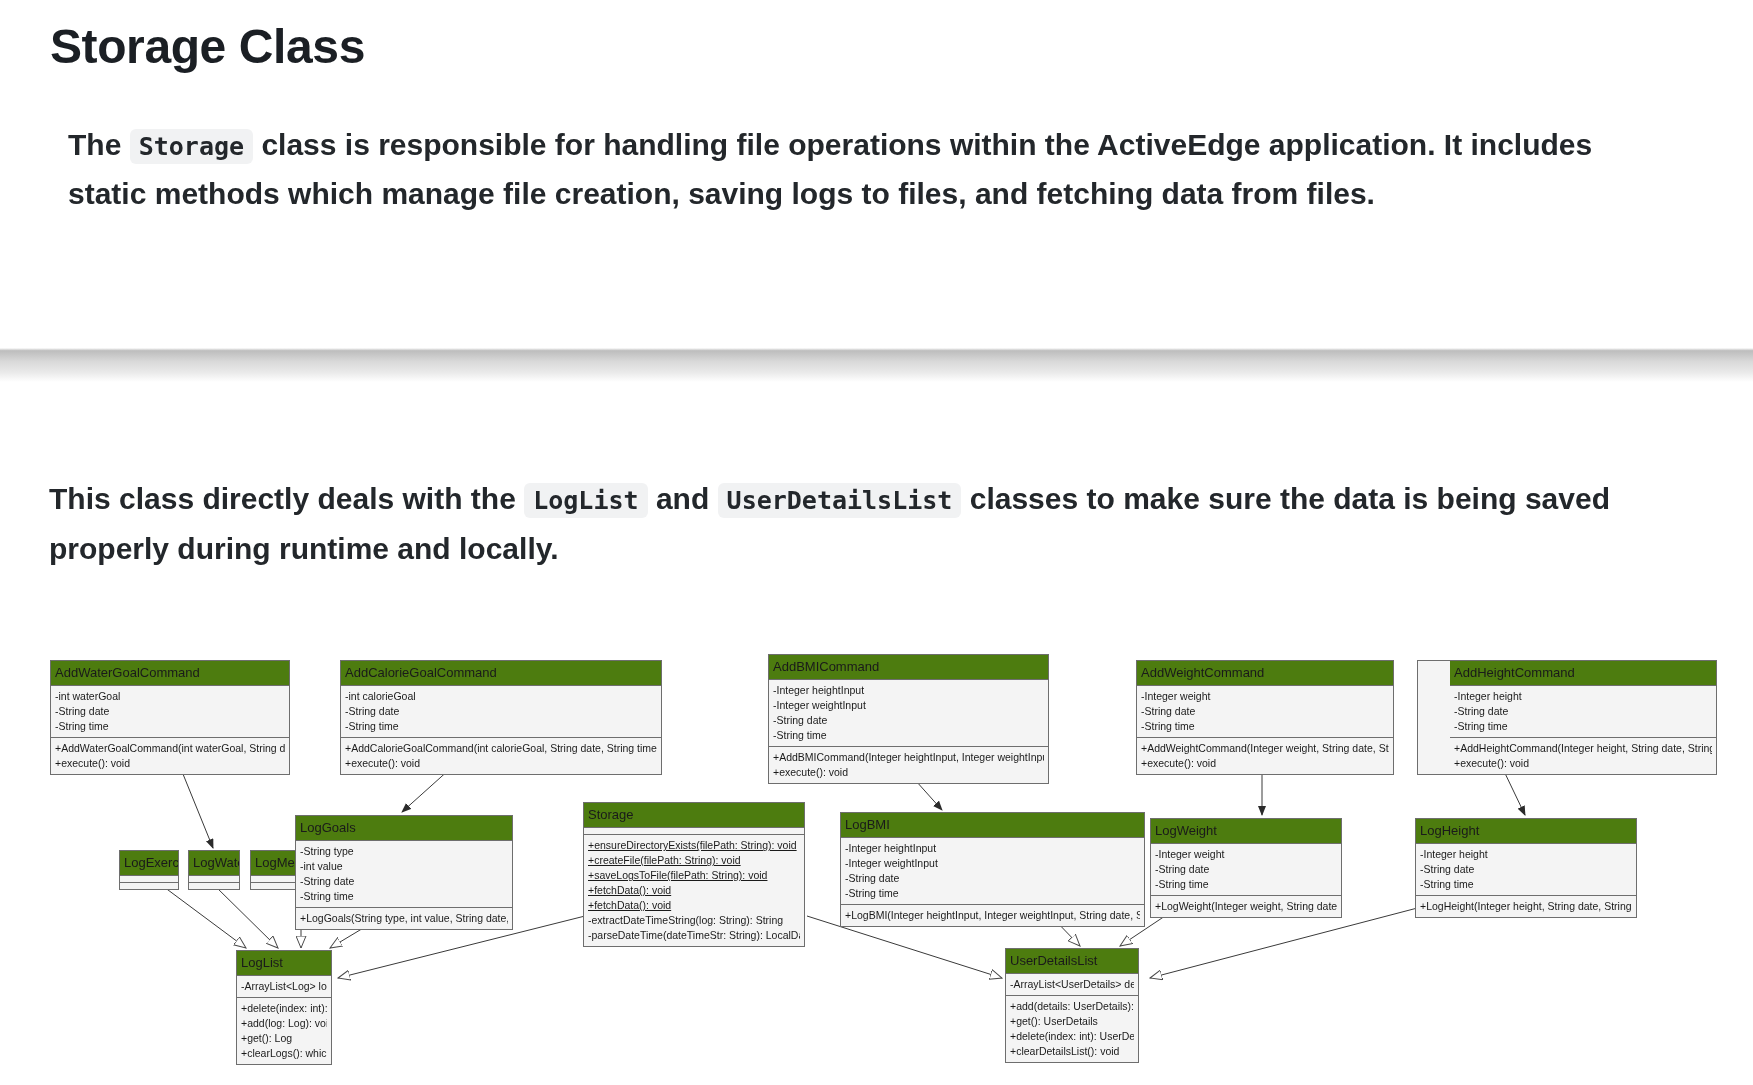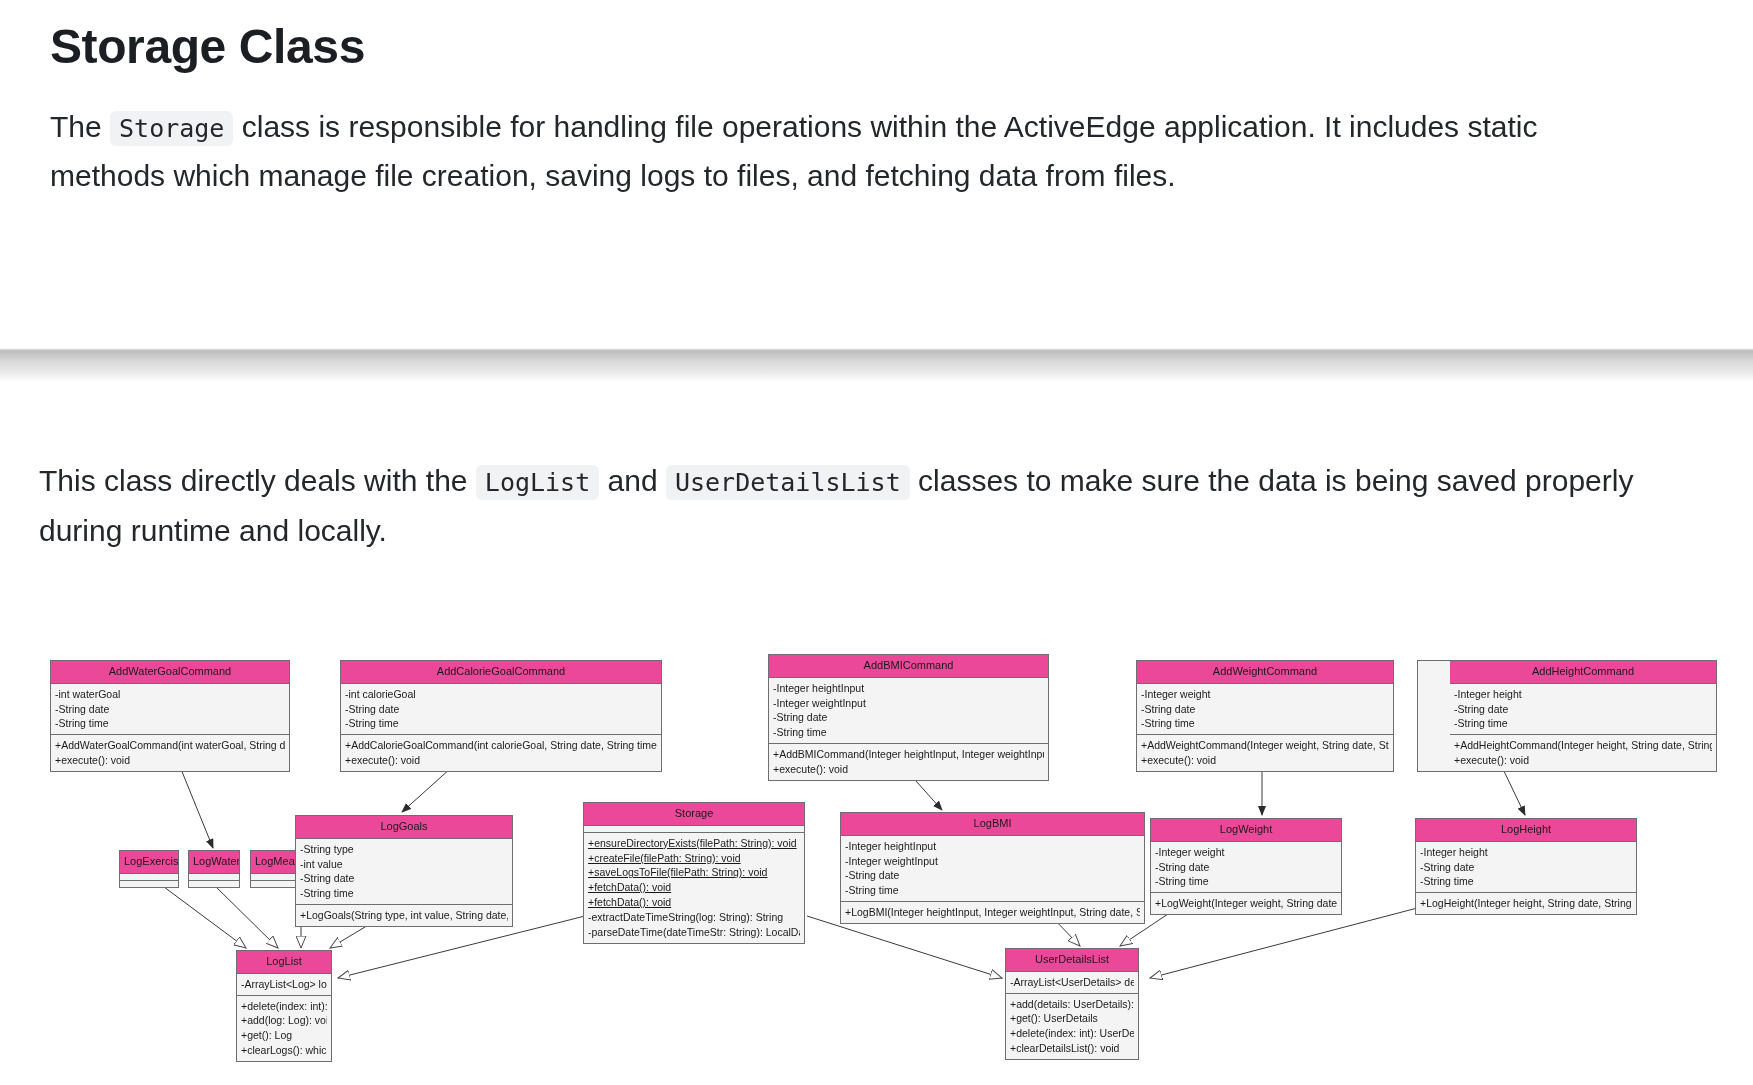--- a/index.html
+++ b/index.html
@@ -14,62 +14,62 @@
   .page { position:absolute; inset:0; }
 
   
   .section-top { padding:0 50px; }
   h1.page-title {
     margin:0; padding:18px 0 0 0;
     font-size:48px; font-weight:bold; letter-spacing:-0.4px;
     color:#1b1f24; line-height:1.2;
   }
   p.para {
-    margin:0; padding-top:26px;
+    margin:18px; padding-top:26px;
     font-size:30px; line-height:1.66; color:#23272b;
-    font-weight:400; max-width:1600px;
+    font-weight:700; max-width:1600px;
   }
   code.inline {
     font-family:"DejaVu Sans Mono", monospace;
     font-size:25px;
     background:#f1f2f3;
     border-radius:6px;
     padding:3px 9px;
     color:#23272b;
     white-space:nowrap;
   }
 
   
   .divider-band {
     position:absolute; left:0; right:0; top:348px; height:34px;
     background:linear-gradient(to bottom,#ffffff 0%,#bdbdbd 8%,#d9d9d9 40%,#eaeaea 72%,#ffffff 100%);
   }
 
-  .section-bottom { position:absolute; left:12px; right:0; top:430px; padding:0 27px; }
+  .section-bottom { position:absolute; left:4px; right:0; top:430px; padding:0 27px; }
 
   
   .uml-wrap { position:absolute; left:50px; top:660px; width:1660px; height:420px; }
   svg.uml-edges { position:absolute; left:0; top:0; width:1660px; height:420px; overflow:visible; }
 
   .uml-box {
     position:absolute;
     border:1px solid #6e6e6e;
     background:#f4f4f4;
     box-sizing:border-box;
     font-size:10.5px;
     line-height:1.42;
     color:#1a1a1a;
     z-index:2;
   }
   .uml-title {
-    text-align:center;
+    text-align:left;
     padding:3px 4px;
     border-bottom:1px solid #6e6e6e;
-    background:#ec4899;
-    font-size:11px;
+    background:#4d7c0f;
+    font-size:13px;
     white-space:nowrap;
     overflow:hidden;
   }
   .uml-attrs { padding:3px 4px; border-bottom:1px solid #6e6e6e; }
   .uml-ops   { padding:3px 4px; }
   .uml-attrs.empty, .uml-ops.empty { height:6px; padding:0; }
   .uml-line { white-space:nowrap; overflow:hidden; }
   .uml-line.static { text-decoration:underline; }
 </style>
 </head>

